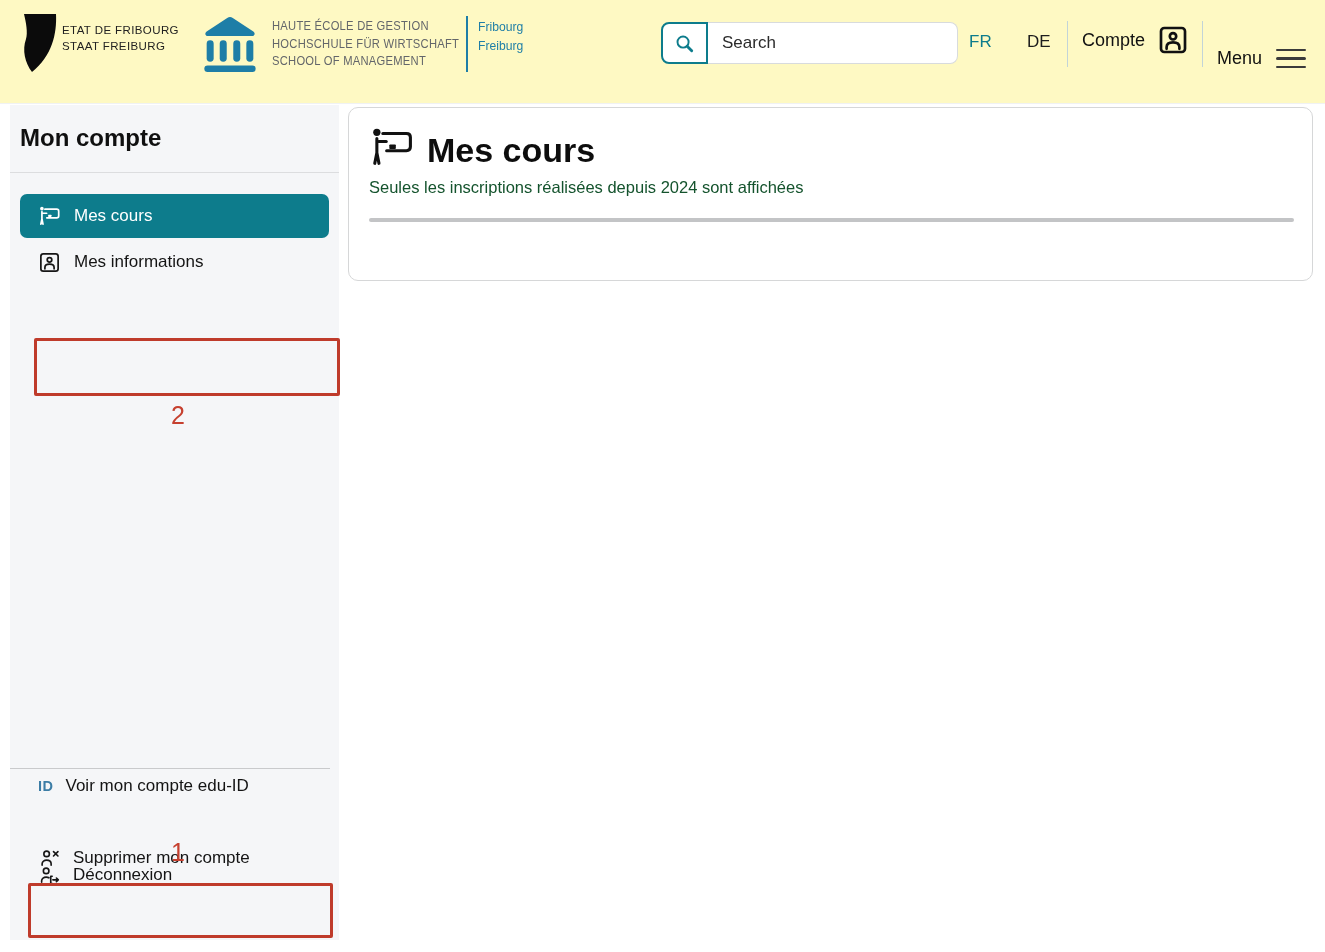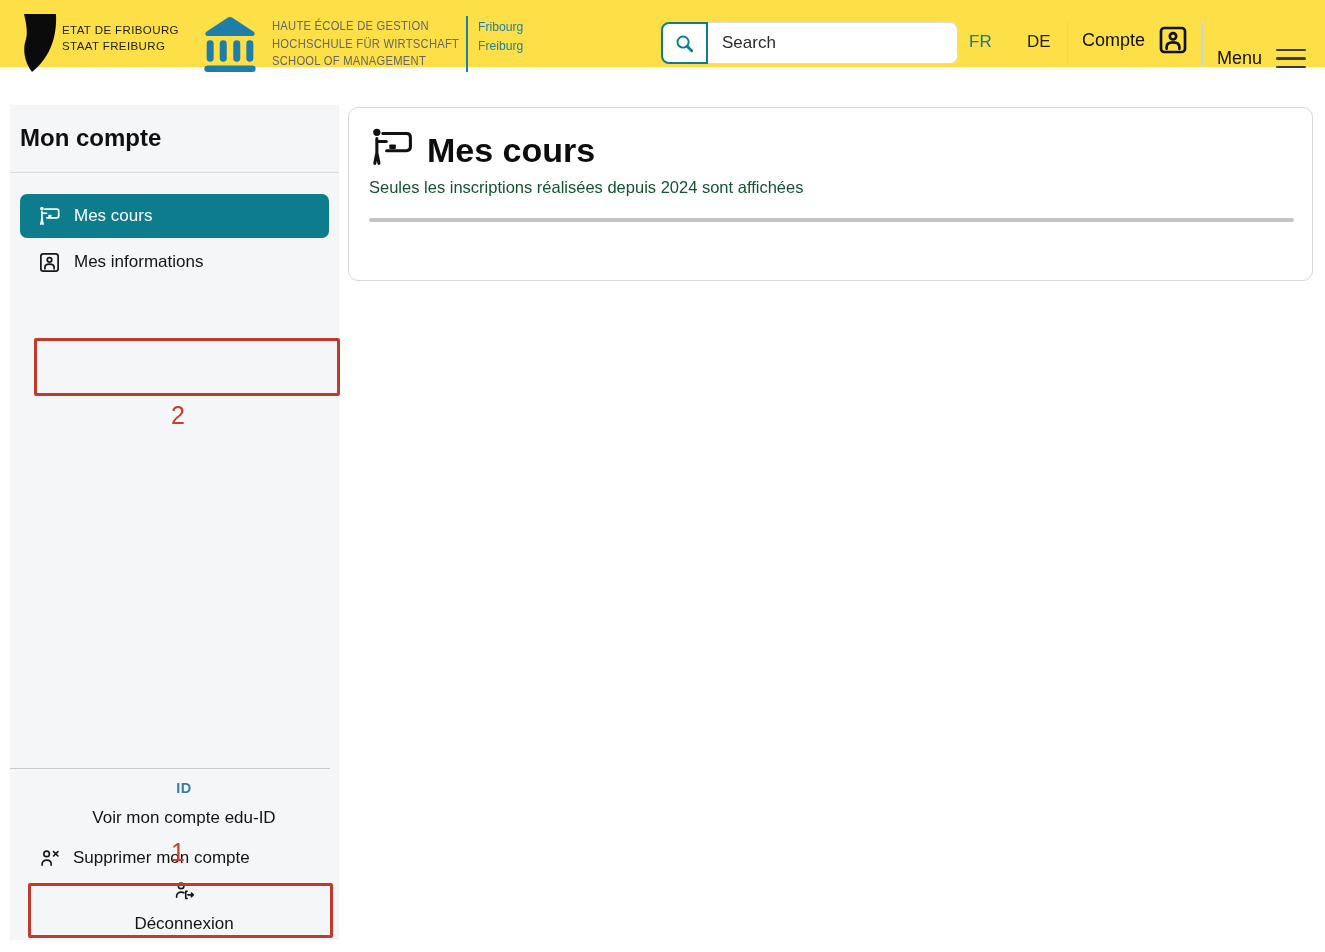--- a/index.html
+++ b/index.html
@@ -6,22 +6,22 @@
   html,body { width:1325px; height:952px; }
   body {
     font-family:"Liberation Sans", sans-serif;
     background:#ffffff;
     position:relative;
     overflow:hidden;
     color:#1a1a1a;
   }
   
   .topbar {
-    position:absolute; top:0; left:0; width:1325px; height:68px;
-    background:#fde047; border-bottom:1px solid #f0f2f3;
+    position:absolute; top:0; left:0; width:1325px; height:104px;
+    background:#fef9c3; border-bottom:1px solid #f0f2f3;
   }
   .topbar > * { position:absolute; }
   .state-logo { left:18px; top:12px; width:40px; height:62px; color:#0b0b0b; }
   .state-text { left:62px; top:22px; font-size:11.5px; line-height:16px; letter-spacing:.4px; color:#222; font-weight:500; }
   .heg-building { left:202px; top:13px; width:56px; height:62px; color:#1e7ea7; }
   .heg-text { left:272px; top:17px; font-size:13.5px; line-height:17.5px; color:#63666a; transform:scaleX(.83); transform-origin:left top; white-space:nowrap; letter-spacing:.3px; }
   .heg-divider { left:466px; top:16px; width:2px; height:56px; background:#1e7ea7; }
   .heg-city { left:478px; top:17px; font-size:13.5px; line-height:19px; color:#1e7ea7; font-weight:500; transform:scaleX(.9); transform-origin:left top; }
   .searchbar { left:661px; top:22px; width:262px; height:42px; display:flex; }
   .search-btn {
@@ -55,23 +55,23 @@
   .sidebar-title { left:10px; top:19px; font-size:24px; font-weight:700; color:#101010; }
   .sb-div1 { left:0; top:67px; width:329px; height:1px; background:#dcdddf; }
   .sb-item { display:flex; align-items:center; gap:13px; cursor:pointer; padding-left:18px; }
   .item-cours { left:10px; top:89px; width:309px; height:44px; background:#0d7c8c; border-radius:7px; color:#fff; }
   .item-cours .sb-label { color:#fff; font-weight:500; }
   .item-infos { left:10px; top:133px; width:309px; height:48px; color:#111; }
   .sb-label { font-size:17px; color:#141414; }
   .sb-icon { flex:0 0 auto; display:flex; }
   .sb-div2 { left:0; top:663px; width:320px; height:1px; background:#c9cacc; }
   .footer-item { display:flex; align-items:center; gap:12px; cursor:pointer; padding-left:28px; left:0; width:320px; height:48px; }
-  .item-eduid { top:675px;flex-direction:column; }
+  .item-eduid { top:657px; }
   .item-supprimer { top:729px;align-items:center; }
-  .item-deconnexion { top:774px;flex-direction:column; }
+  .item-deconnexion { top:746px; }
   .id-badge { font-size:14.5px; font-weight:700; color:#3c7da6; letter-spacing:.5px; }
   .footer-label { font-size:17px; color:#141414; }
 
   
   .annot { position:absolute; pointer-events:none; z-index:10; }
   .annot-box { border:3px solid #bf3b2b; border-radius:2px; background:transparent; }
   .annot-num { color:#c6402f; font-size:25px; font-weight:500; }
   .box2 { left:24px; top:233px; width:306px; height:58px; }
   .num2 { left:156px; top:296px; width:24px; text-align:center; }
   .num1 { left:156px; top:733px; width:24px; text-align:center; }

